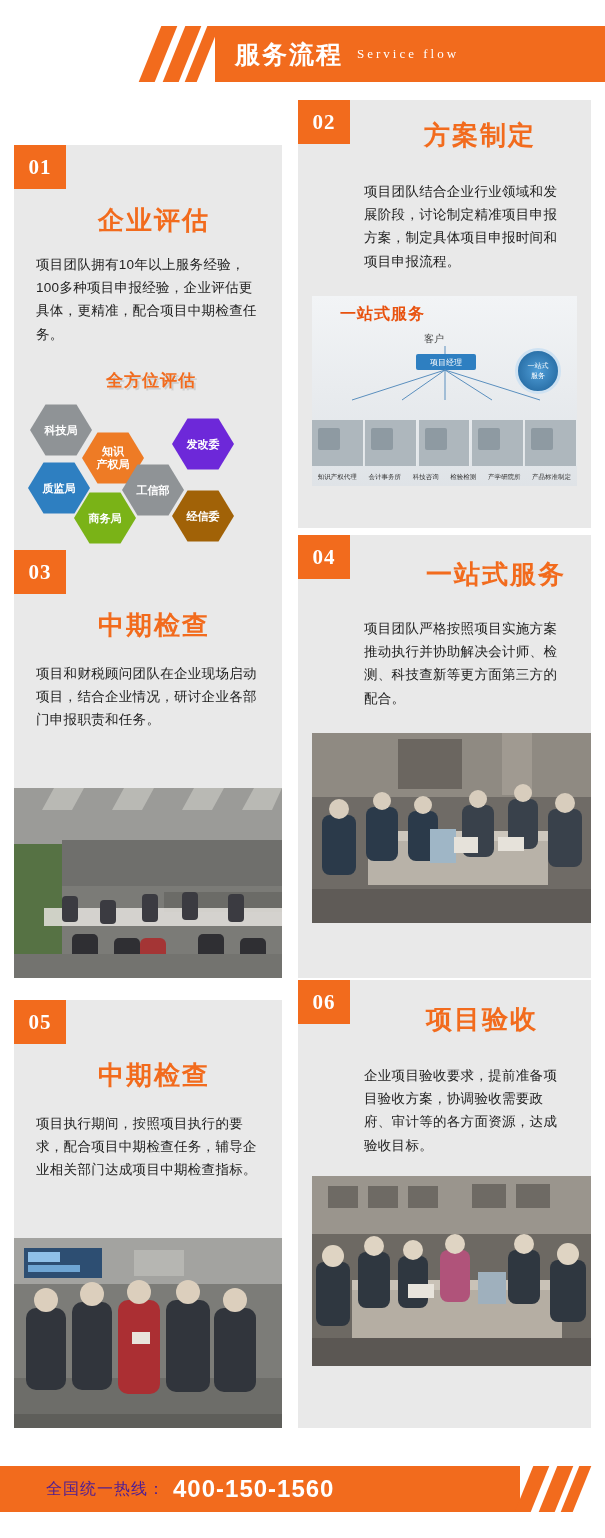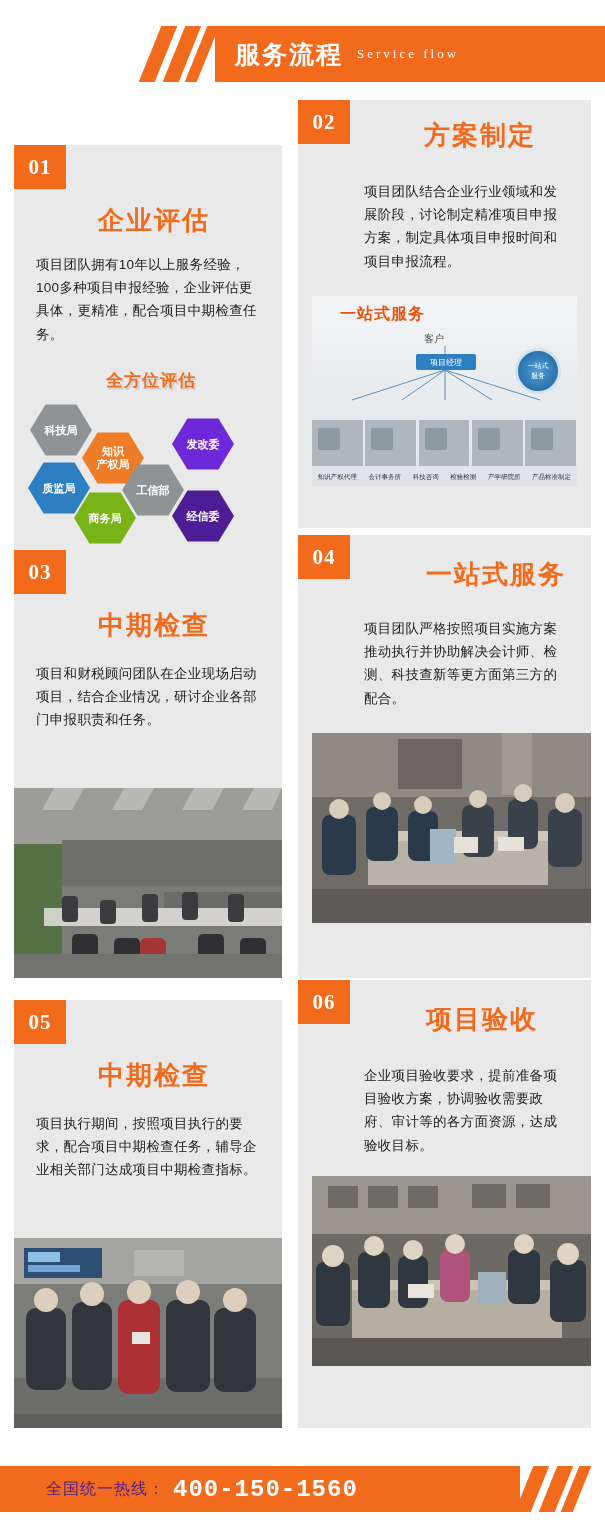--- a/index.html
+++ b/index.html
@@ -194,21 +194,21 @@
     left: 0; bottom: 26px; width: 520px; height: 46px;
     background: #f26b1d;
     display: flex; align-items: center;
     padding-left: 46px;
   }
   .footer-label {
     color: #4c1d95; font-size: 16px; letter-spacing: 1px;
   }
   .footer-phone {
     color: #ffffff; font-size: 24px; font-weight: bold;
-    font-family: Liberation Mono, monospace;
+    font-family: Liberation Sans, sans-serif;
     margin-left: 8px; letter-spacing: 1px;
   }
   .ftr-slash {
     position: absolute;
     width: 16px; height: 46px;
     background: #f26b1d;
     transform: skewX(-22deg);
     bottom: 26px;
   }
   .ftr-s1 { left: 524px; }
@@ -237,21 +237,21 @@
     <div class="photo hexbox" style="left:8px; top:220px; width:240px; height:190px;">
       <div class="hx-title-shadow">全方位评估</div>
       <div class="hx-title">全方位评估</div>
 
       <div class="hex" style="left:8px;  top:38px; background:#8f9396;">科技局</div>
       <div class="hex" style="left:60px; top:66px; background:#ee7b25;">知识<br>产权局</div>
       <div class="hex" style="left:150px; top:52px; background:#6d28d9;">发改委</div>
       <div class="hex" style="left:6px;  top:96px; background:#2e7fc1;">质监局</div>
       <div class="hex" style="left:100px; top:98px; background:#8f9396;">工信部</div>
       <div class="hex" style="left:52px; top:126px; background:#7ab317;">商务局</div>
-      <div class="hex" style="left:150px; top:124px; background:#4c1d95;">经信委</div>
+      <div class="hex" style="left:150px; top:124px; background:#a16207;">经信委</div>
     </div>
   </div>
   <div class="numwrap" id="num1">
     <div class="card-num" style="position:relative;">01</div>
   </div>
 
   <div class="card" id="card2">
     <div class="card-title" style="left:126px; top:18px;">方案制定</div>
     <div class="card-text" style="left:66px; top:80px; width:200px;">项目团队结合企业行业领域和发展阶段，讨论制定精准项目申报方案，制定具体项目申报时间和项目申报流程。</div>
 

